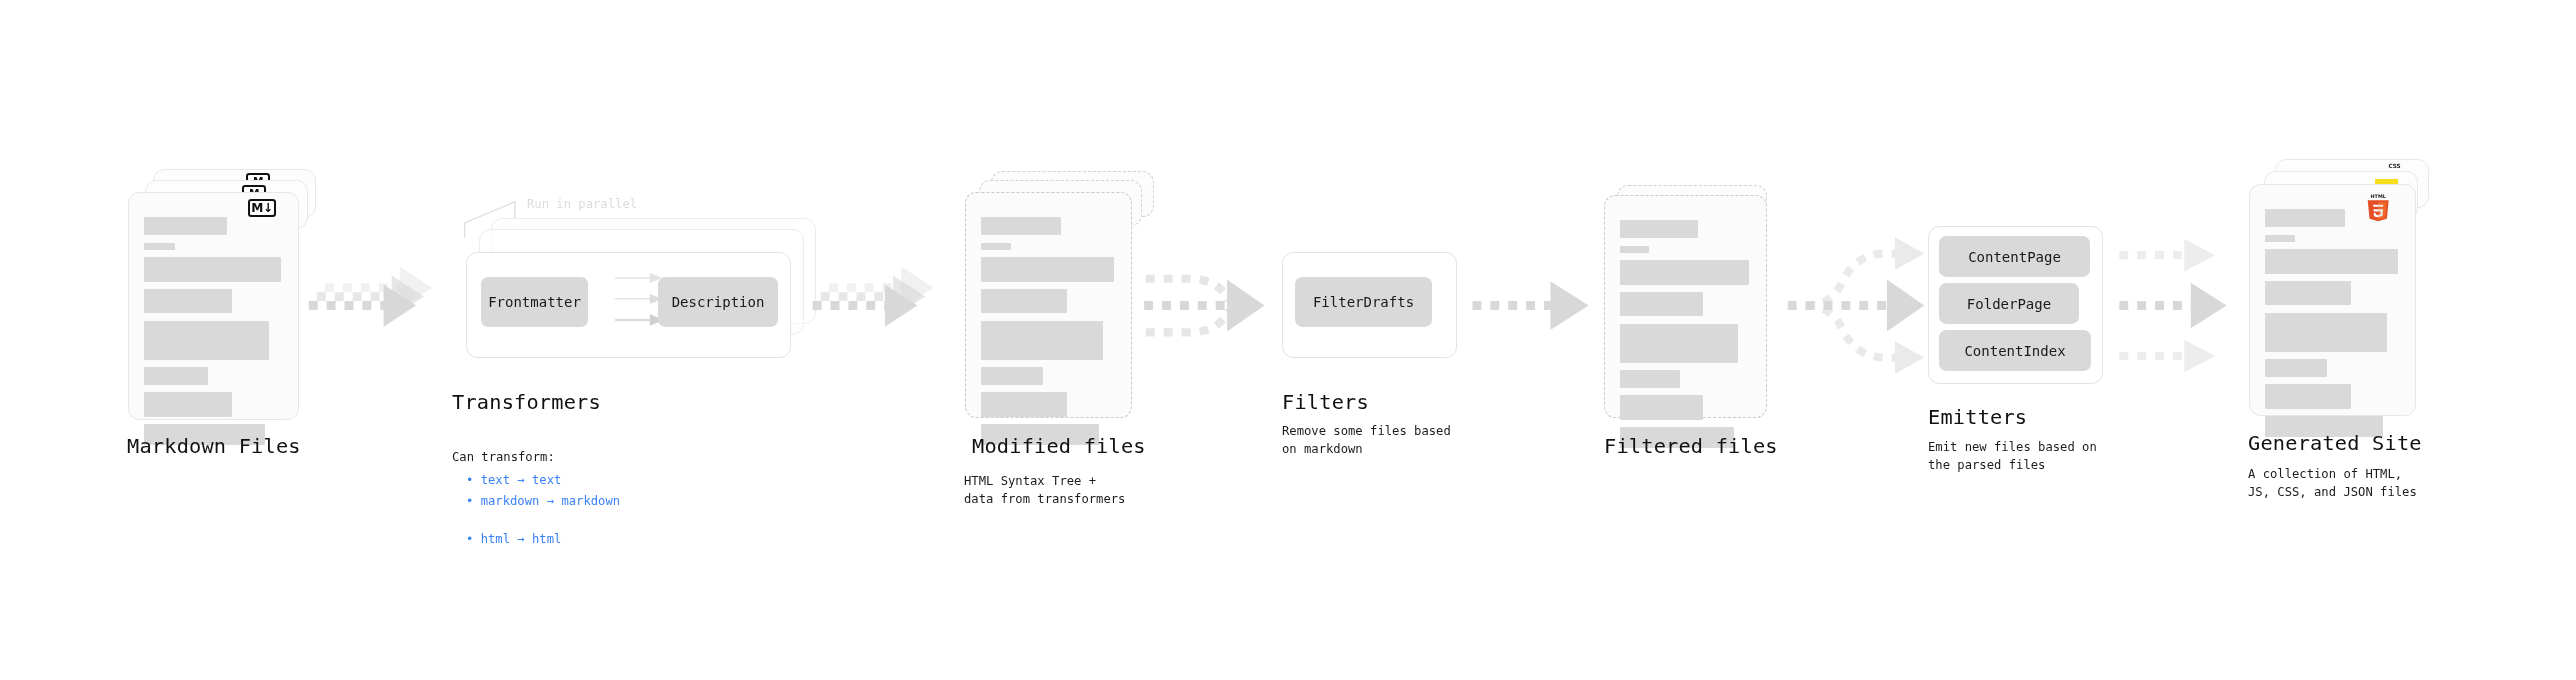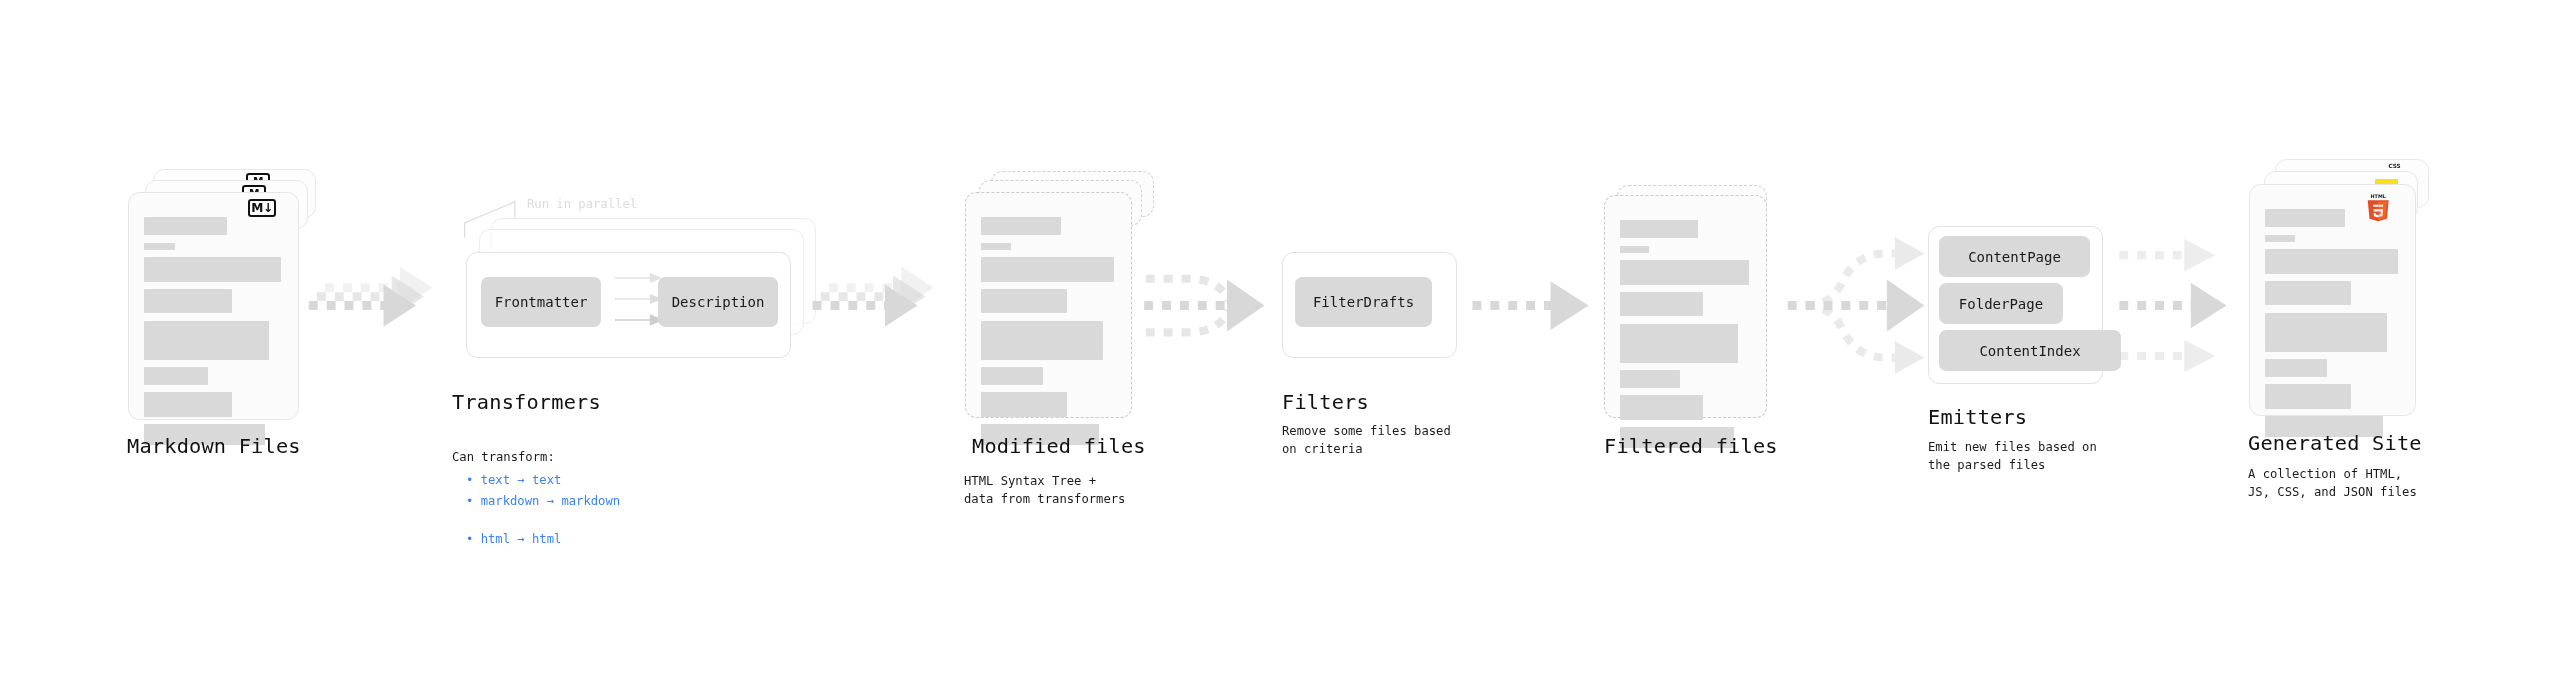--- a/index.html
+++ b/index.html
@@ -225,21 +225,21 @@
       <g stroke="#dcdcdc" stroke-width="1.6" fill="#dcdcdc">
         <line x1="0" y1="32" x2="44" y2="32"></line>
           <polygon points="44,27 56,32 44,37"></polygon>
       </g>
       <g stroke="#cfcfcf" stroke-width="1.8" fill="#cfcfcf">
         <line x1="0" y1="58" x2="44" y2="58"></line>
           <polygon points="44,52 58,58 44,64"></polygon>
       </g>
     </svg>
 
-    <div class="pill" style="left:481px; top:277px; width:120px; height:50px;border-radius:7px;">
+    <div class="pill" style="left:481px; top:277px; width:107px; height:50px;border-radius:7px;">
       <span>Frontmatter</span>
     </div>
     <div class="pill" style="left:658px; top:277px; width:120px; height:50px;">
       <span>Description</span>
     </div>
 
     <div class="title" style="left:452px; top:390px;">Transformers</div>
 
     <div class="subtitle" style="left:452px; top:449px;">Can transform:</div>
 
@@ -272,21 +272,21 @@
   </div>
 
   <div class="node">
     <div class="procbox" style="left:1282px; top:252px; width:175px; height:106px;"></div>
     <div class="pill" style="left:1295px; top:277px; width:137px; height:50px;">
       <span>FilterDrafts</span>
     </div>
 
     <div class="title" style="left:1282px; top:390px;">Filters</div>
     <div class="subtitle" style="left:1282px; top:423px;">Remove some files based
-on criteria</div>
+on markdown</div>
   </div>
 
   <div class="node">
 
     <div class="ghost dashed" style="left:1617px; top:185px; width:150px; height:39px;"></div>
 
     <div class="filecard dashed" style="left:1604px; top:195px; width:163px; height:223px;">
       <div class="bars">
         <div class="bar" style="width:58%;height:18px;"></div>
         <div class="bar" style="width:22%;height:7.3px;"></div>
@@ -301,24 +301,24 @@
 
     <div class="title" style="left:1604px; top:434px;">Filtered files</div>
   </div>
 
   <div class="node">
     <div class="procbox" style="left:1928px; top:226px; width:175px; height:158px;"></div>
 
     <div class="pill" style="left:1939px; top:236px; width:151px; height:41px;">
       <span>ContentPage</span>
     </div>
-    <div class="pill" style="left:1939px; top:283px; width:124px; height:41px;">
+    <div class="pill" style="left:1939px; top:283px; width:140px; height:41px;">
       <span>FolderPage</span>
     </div>
-    <div class="pill" style="left:1939px; top:330px; width:182px; height:41px;">
+    <div class="pill" style="left:1939px; top:330px; width:152px; height:41px;">
       <span>ContentIndex</span>
     </div>
 
     <div class="title" style="left:1928px; top:405px;">Emitters</div>
     <div class="subtitle" style="left:1928px; top:439px;">Emit new files based on
 the parsed files</div>
   </div>
 
   <div class="node">
 

